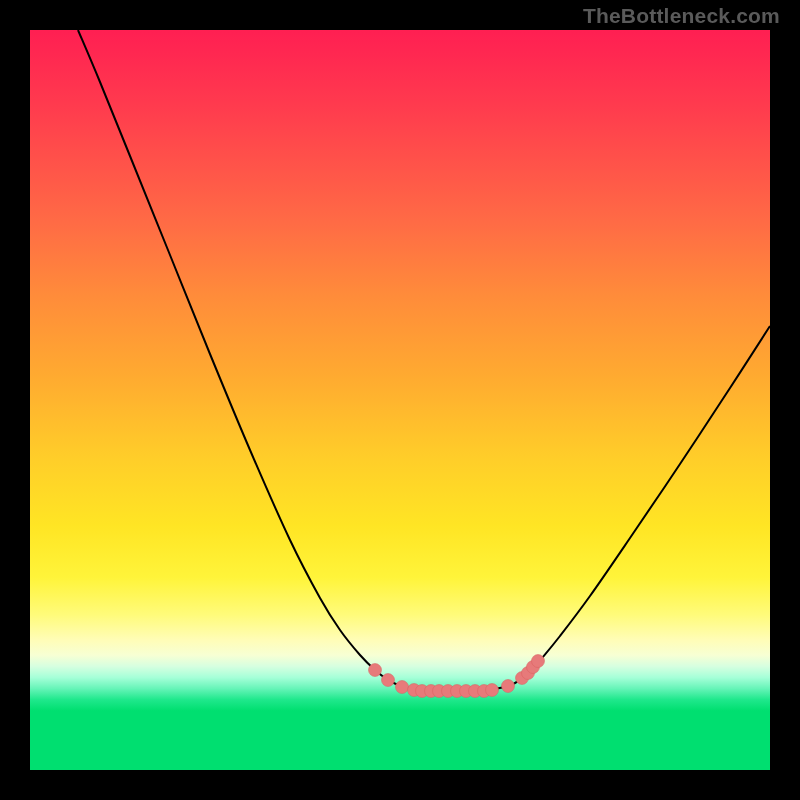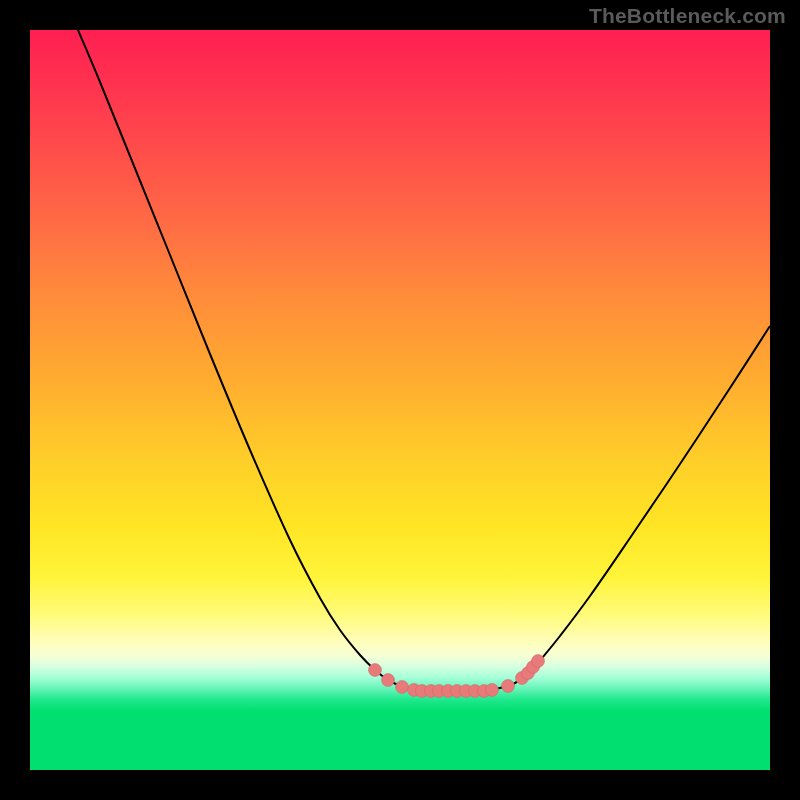--- a/index.html
+++ b/index.html
@@ -13,21 +13,21 @@
   }
   .frame {
     position: relative;
     width: 800px;
     height: 800px;
     background: #000;
   }
   .watermark {
     position: absolute;
     top: 4px;
-    right: 14px;
+    right: 20px;
     color: #5a5a5a;
     font-size: 21px;
     font-weight: 600;
     letter-spacing: 0.2px;
     z-index: 10;
   }
   .plot-bg {
     position: absolute;
     left: 30px;
     top: 30px;

